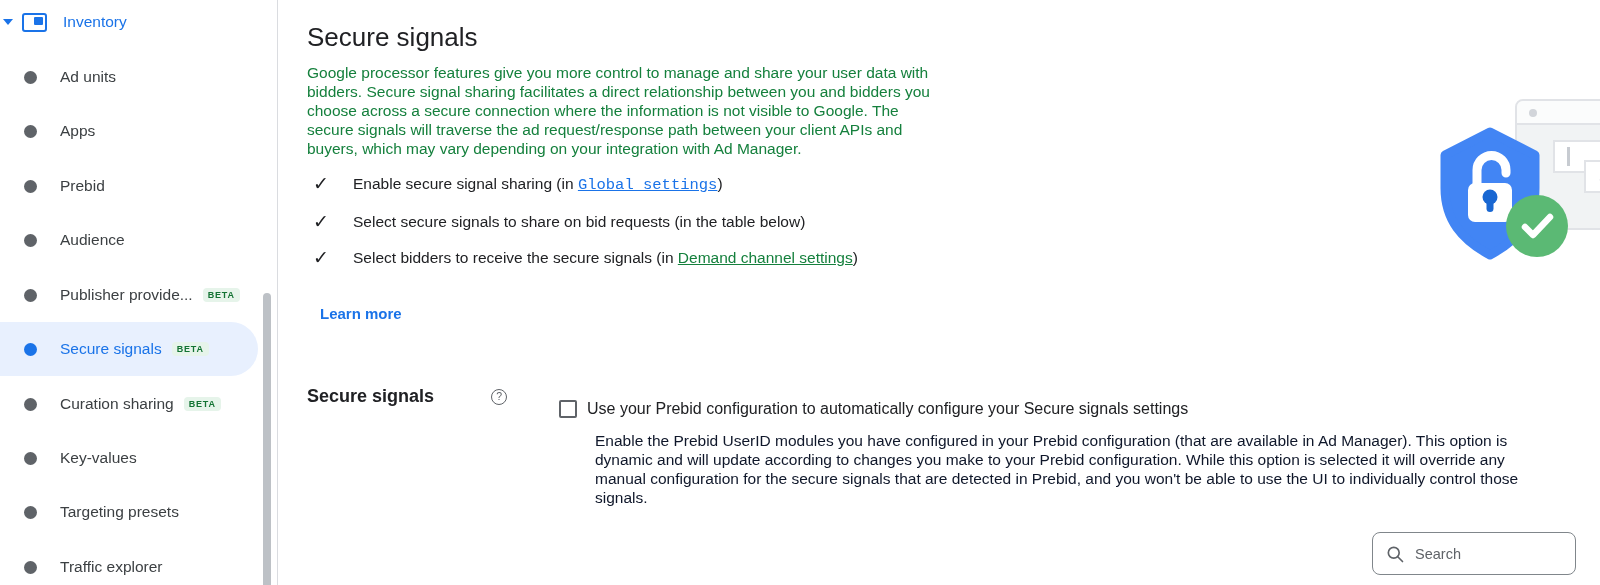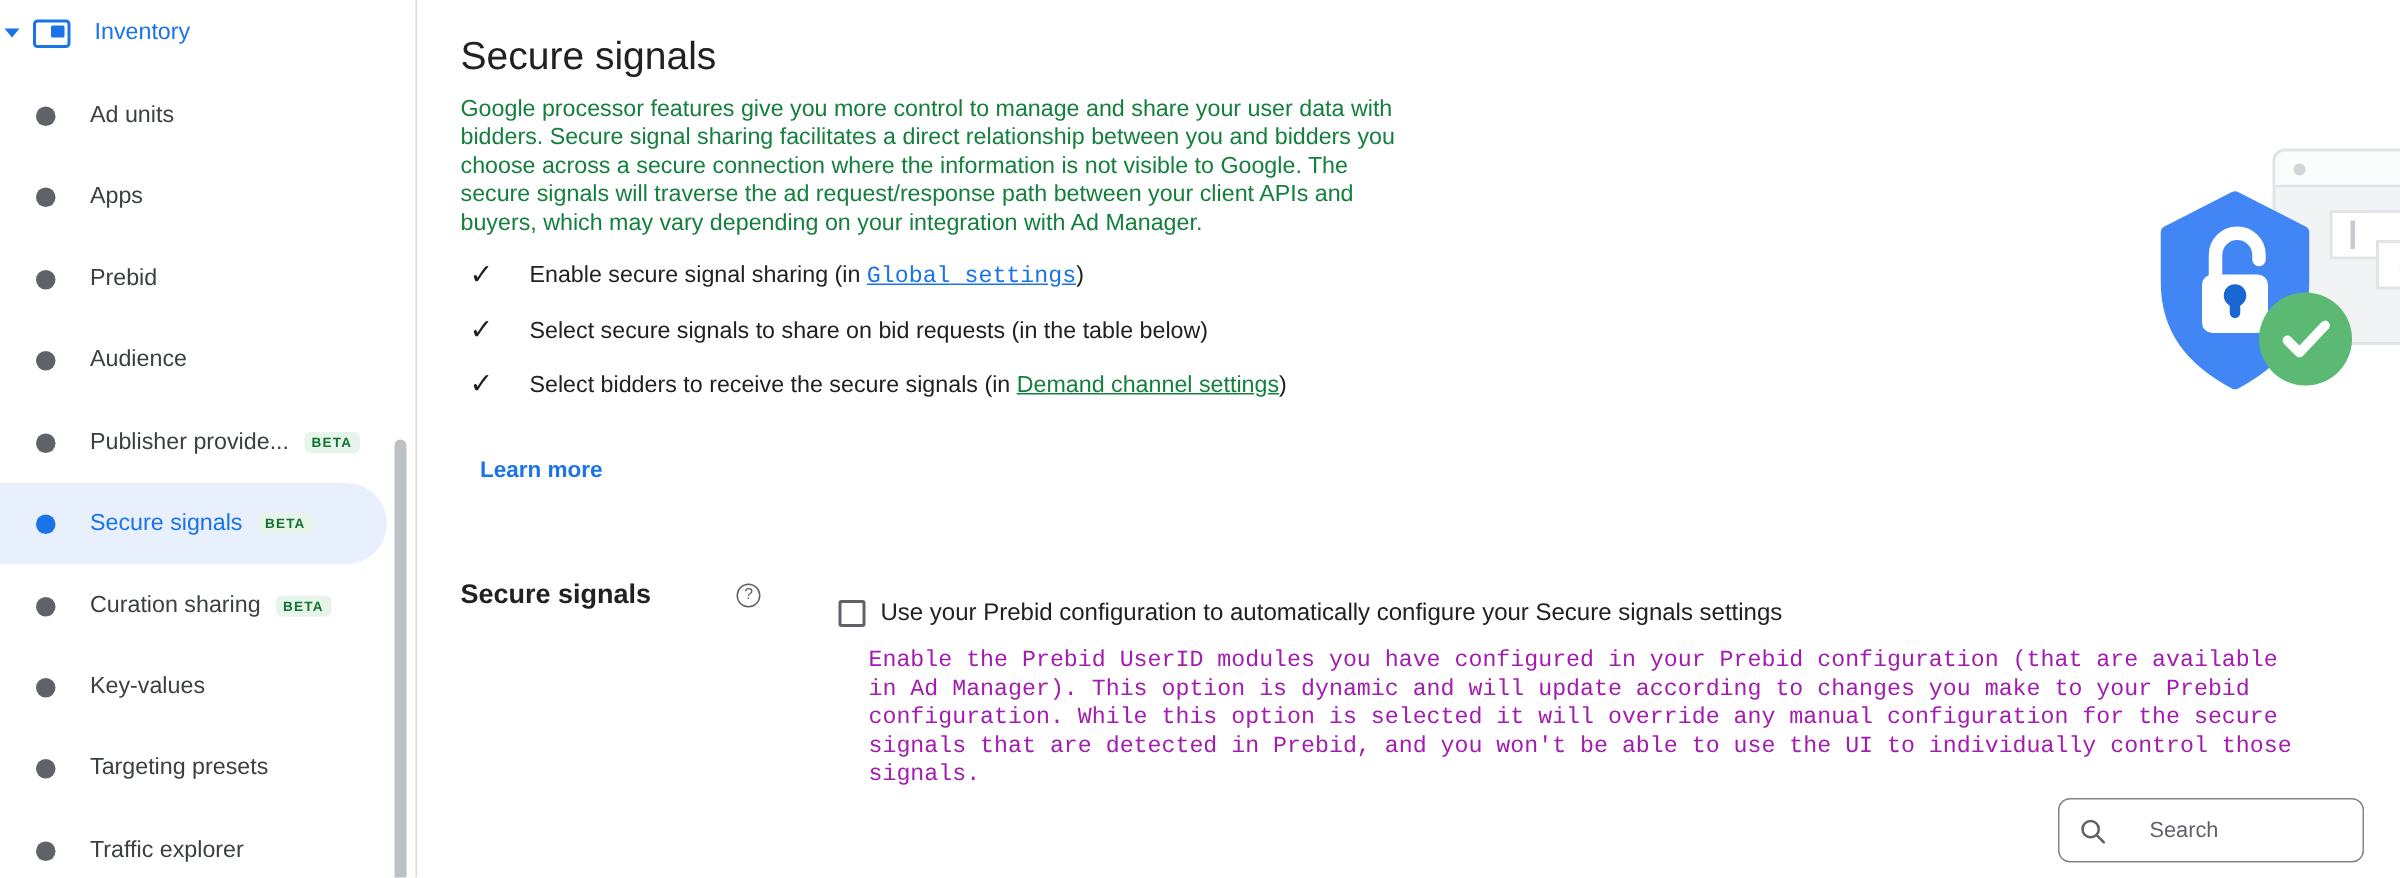--- a/index.html
+++ b/index.html
@@ -88,33 +88,33 @@
     margin-left:57px; margin-top:3px; cursor:pointer; flex:0 0 auto;
   }
   .settings-right { flex:1; padding-top:12px; }
   .cb-row { display:flex; align-items:flex-start; }
   .checkbox {
     width:18px; height:18px; border:2px solid #5f6368; border-radius:2px;
     background:#fff; flex:0 0 auto; margin-top:2px; cursor:pointer;
   }
   .cb-label { font-size:16px; color:#202124; margin-left:10px; line-height:22px; }
   .cb-desc {
-    margin-left:20px; margin-top:11px; width:950px;
-    font-size:15.5px; line-height:19px; color:#a21caf;font-family:Liberation Mono, monospace;
+    margin-left:36px; margin-top:11px; width:950px;
+    font-size:15.5px; line-height:19px; color:#0f172a;
   }
 
   
   .search-box {
     position:absolute; right:24px; bottom:10px; width:204px; height:43px;
     border:1px solid #80868b; border-radius:8px; background:#fff;
     display:flex; align-items:center; padding:0 12px;
   }
   .search-box svg { flex:0 0 auto; }
   .search-box input {
-    border:none; outline:none; width:130px; margin-left:28px;
+    border:none; outline:none; width:130px; margin-left:10px;
     font-family:"Liberation Sans", sans-serif; font-size:14.5px; color:#3c4043;
   }
   .search-box input::placeholder { color:#5f6368; }
 
   
   .illustration { position:absolute; left:1135px; top:88px; width:320px; height:185px; }
   .browser {
     position:absolute; left:102px; top:11px; width:201px; height:131px;
     background:#f1f3f4; border:2px solid #e1e3e7; border-radius:8px;
   }

